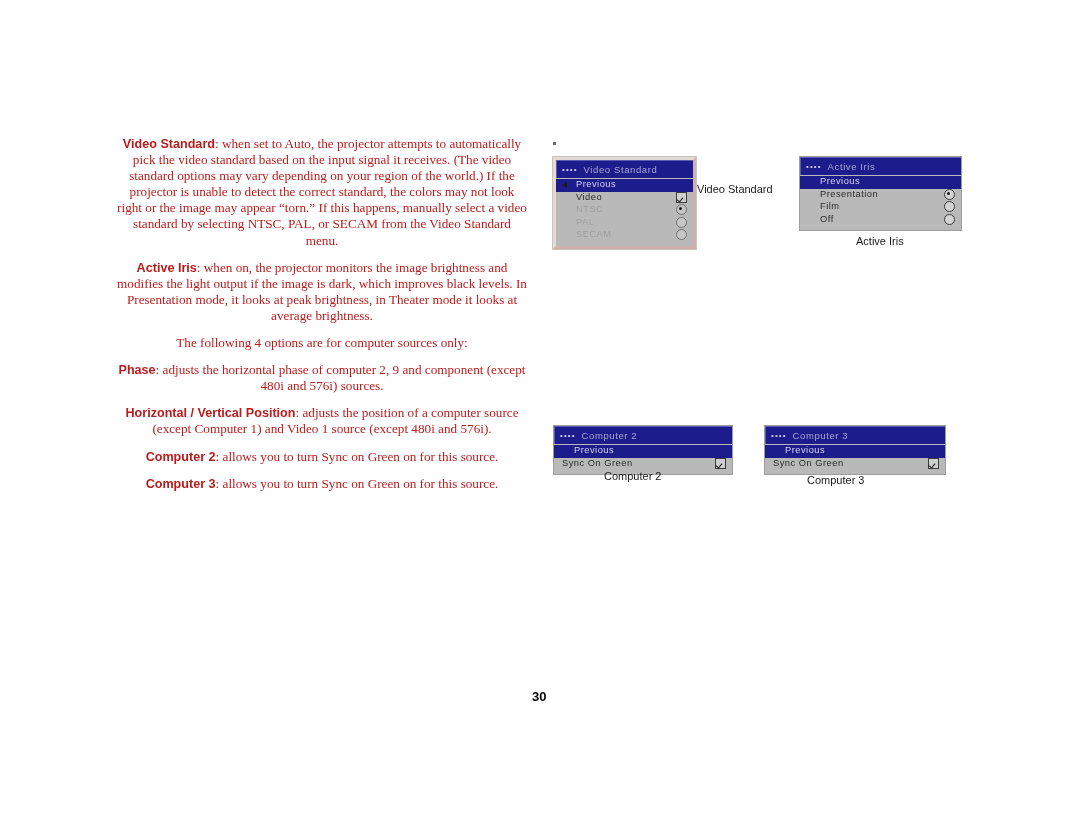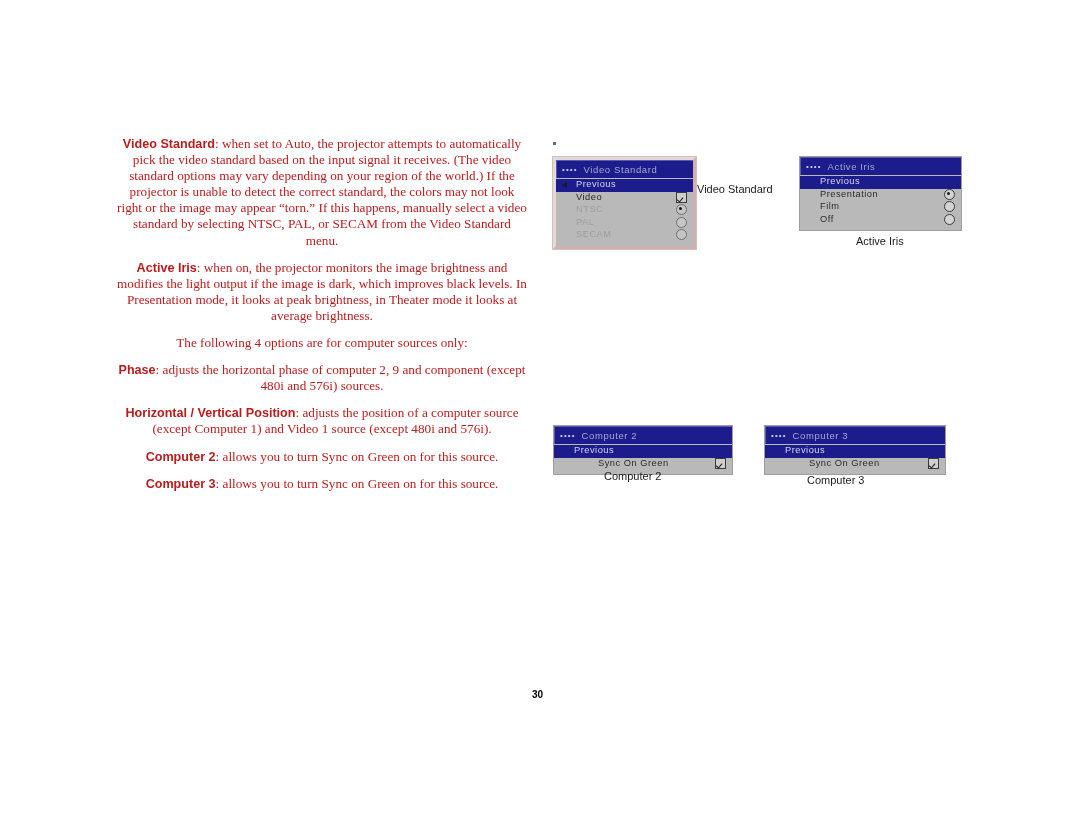--- a/index.html
+++ b/index.html
@@ -83,21 +83,21 @@
     height: 12.5px;
     font-family: "Liberation Sans", sans-serif;
     font-size: 9.3px;
     letter-spacing: 0.5px;
     color: #2a2a2a;
     position: relative;
     padding-left: 20px;
     padding-right: 6px;
     white-space: nowrap;
   }
-  .osd-row.indent-none { padding-left: 8px; margin-left: 36px; }
+  .osd-row.indent-none { padding-left: 8px; }
   .osd-row.selected {
     background: #1c1c8c;
     color: #d6d6ee;
   }
   .osd-row.disabled {
     color: #9e9e9e;
   }
   .osd-row .rlabel { flex: 1 1 auto; }
   .arrow-left {
     position: absolute;
@@ -163,21 +163,21 @@
     background: #6b6b6b;
   }
 
   
   #page-number {
     position: absolute;
     left: 532px;
     top: 689px;
     font-family: "Liberation Sans", sans-serif;
     font-weight: bold;
-    font-size: 10px;
+    font-size: 13px;
     color: #000;
   }
 </style>
 </head>
 <body>
 
 <div id="text-column">
   <p class="para">
     <span class="lead">Video Standard</span><span>: when set to Auto, the projector attempts to automatically pick the video standard based on the input signal it receives. (The video standard options may vary depending on your region of the world.) If the projector is unable to detect the correct standard, the colors may not look right or the image may appear “torn.” If this happens, manually select a video standard by selecting NTSC, PAL, or SECAM from the Video Standard menu.</span>
   </p>

